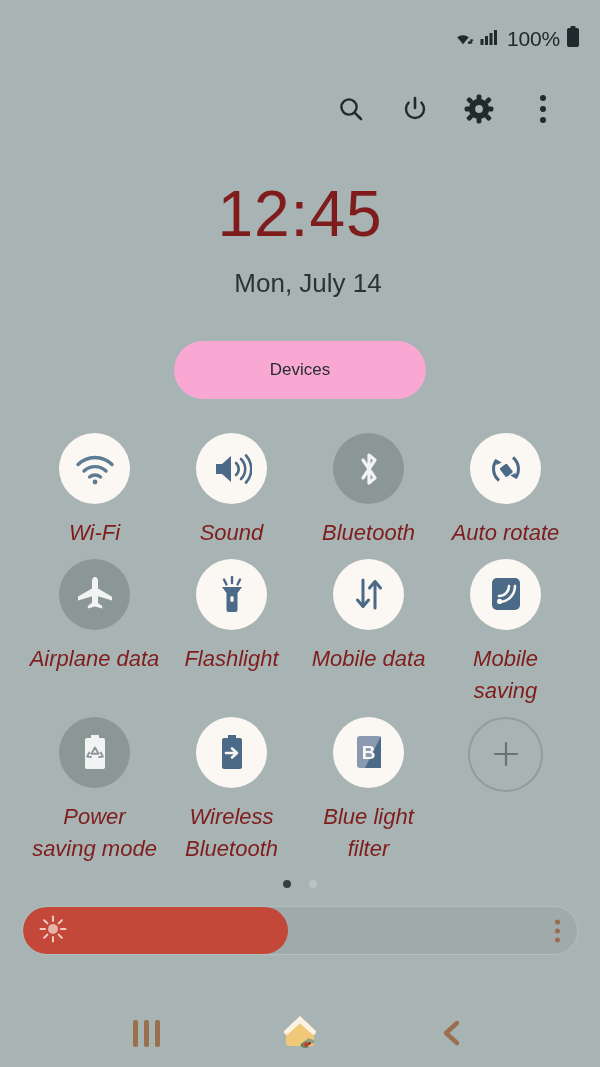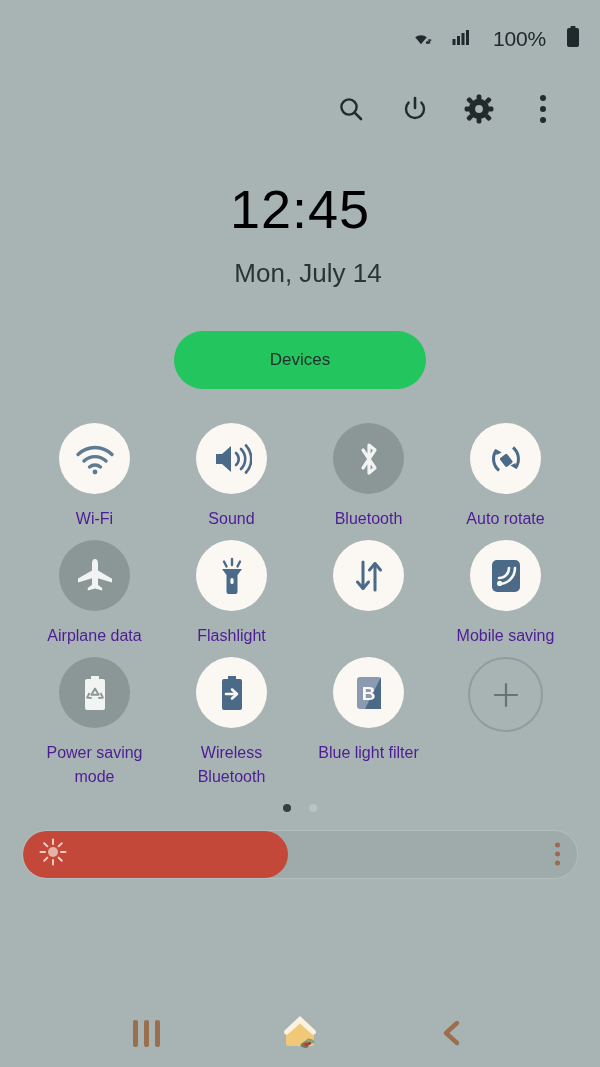--- a/index.html
+++ b/index.html
@@ -28,21 +28,21 @@
     height: 78px;
     display: flex;
     align-items: center;
     justify-content: flex-end;
     padding-right: 20px;
     gap: 6px;
   }
   .status-icons {
     display: flex;
     align-items: center;
-    gap: 19px;
+    gap: 5px;
   }
   .battery-text {
     font-size: 21px;
     letter-spacing: -0.2px;
     color: #20292b;
     margin-left: 4px;
     margin-right: 1px;
   }
 
   
@@ -79,46 +79,46 @@
     background: #222b2b;
     display: block;
   }
 
   
   .clock-wrap {
     text-align: center;
     margin-top: 42px;
   }
   .clock-time {
-    font-size: 54px;
+    font-size: 64px;
     font-weight: 300;
     line-height: 1;
     letter-spacing: 1px;
-    color: #000000;
+    color: #7f1d1d;
   }
   .clock-date {
     font-size: 26px;
     font-weight: 400;
     margin-top: 22px;
     color: #2a3434;
     padding-left: 16px;
   }
 
   
   .pill-row {
     display: flex;
     justify-content: center;
     gap: 24px;
     margin-top: 42px;
   }
   .pill {
     width: 252px;
     height: 58px;
     border-radius: 29px;
-    background: #22c55e;
+    background: #f9a8d4;
     display: flex;
     align-items: center;
     justify-content: center;
     font-size: 17px;
     color: #252e2e;
     cursor: pointer;
   }
 
   
   .tile-grid {
@@ -143,25 +143,26 @@
     justify-content: center;
     background: #fbf7f3;
   }
   .tile-circle.off { background: #8b9796; }
   .tile-circle.add {
     background: transparent;
     border: 2px solid #919d9c;
   }
   .tile-label {
     margin-top: 13px;
-    font-size: 16px;
+    font-size: 22px;
     line-height: 1.45;
     text-align: center;
-    color: #4c1d95;
+    color: #7f1d1d;
     max-width: 132px;
+    font-style: italic;
   }
 
   
   .page-dots {
     display: flex;
     justify-content: center;
     gap: 18px;
     margin-top: 16px;
   }
   .page-dots i {
@@ -396,20 +397,21 @@
       <div class="tile-circle">
         <svg width="38" height="38" viewBox="0 0 38 38">
           <g stroke="#4a6a87" stroke-width="3" fill="none" stroke-linecap="round" stroke-linejoin="round">
             <line x1="13" y1="5" x2="13" y2="31"></line>
             <polyline points="7.5,25 13,31.5 18.5,25"></polyline>
             <line x1="25" y1="33" x2="25" y2="7"></line>
             <polyline points="19.5,13 25,6.5 30.5,13"></polyline>
           </g>
         </svg>
       </div>
+      <div class="tile-label">Mobile data</div>
     </div>
 
     <div class="tile">
       <div class="tile-circle">
         <svg width="36" height="38" viewBox="0 0 36 38">
           <rect x="4" y="3" width="28" height="32" rx="5" fill="#4a6a87"></rect>
           <g fill="none" stroke="#fbf7f3" stroke-width="2.6" stroke-linecap="round">
             <path d="M11 27 a16 16 0 0 0 16 -16"></path>
             <path d="M11 21 a10 10 0 0 0 10 -10"></path>
           </g>

